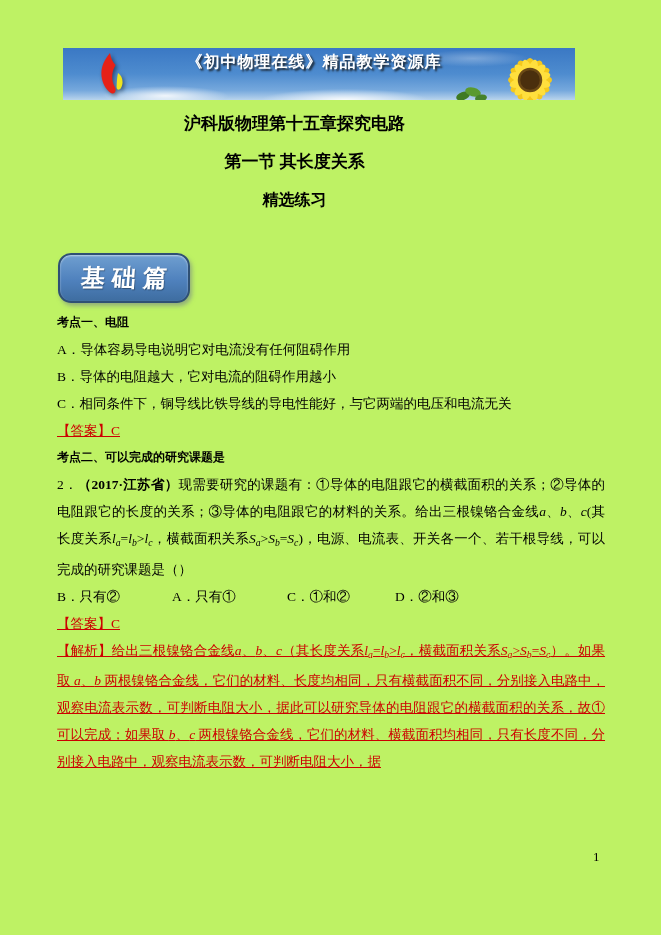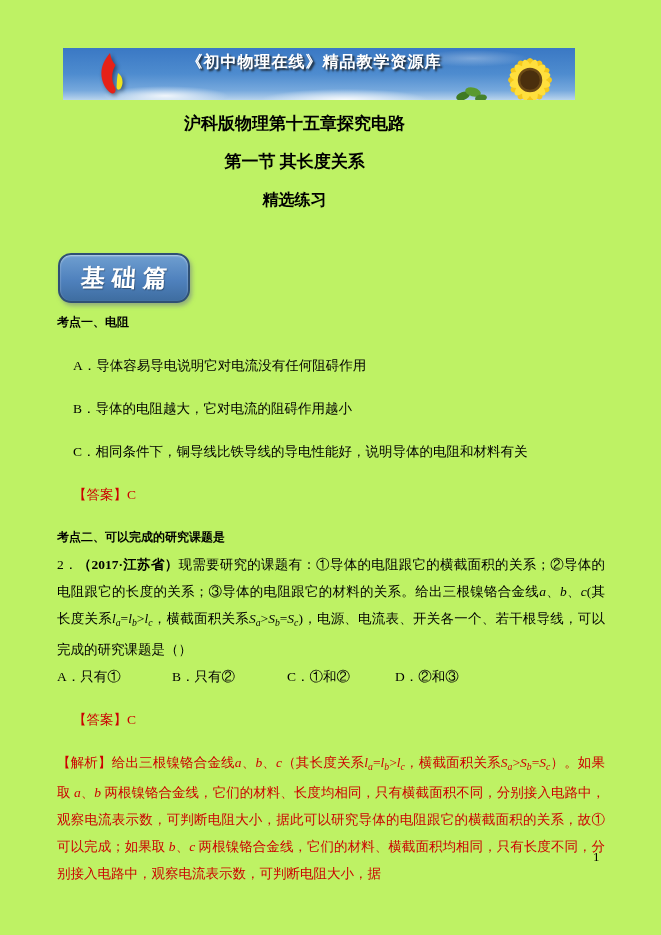--- a/index.html
+++ b/index.html
@@ -62,23 +62,23 @@
   }
   
   .content{
     position:absolute;left:57px;top:309px;width:548px;
     font-size:13.5px;line-height:27px;
   }
   .h-section{
     font-family:"Liberation Sans",sans-serif;
     font-weight:bold;font-size:12px;margin:0;
   }
-  .line{margin:16px;}
+  .line{margin:0;}
   .para{margin:0;text-align:justify;}
-  .red{color:#cc0000;}
+  .red{color:#cc0000;text-decoration:underline;}
   .opt-row{display:flex;margin:0;}
   .opt-row span:nth-child(1){width:115px;}
   .opt-row span:nth-child(2){width:115px;}
   .opt-row span:nth-child(3){width:108px;}
   .seg-b{font-weight:bold;}
   .seg-i{font-style:italic;font-family:"Liberation Serif",serif;}
   .seg-sub{font-style:italic;font-size:0.72em;vertical-align:-0.28em;font-family:"Liberation Serif",serif;}
   
   .page-num{position:absolute;left:593px;top:849px;font-size:13px;}
 </style>
@@ -130,28 +130,28 @@
 
   <div class="badge">
     <span>基础篇</span>
   </div>
 
   <div class="content">
 
     <p class="h-section">考点一、电阻</p>
     <p class="line">A．导体容易导电说明它对电流没有任何阻碍作用</p>
     <p class="line">B．导体的电阻越大，它对电流的阻碍作用越小</p>
-    <p class="line">C．相同条件下，铜导线比铁导线的导电性能好，说明导体的电阻和材料有关</p>
+    <p class="line">C．相同条件下，铜导线比铁导线的导电性能好，与它两端的电压和电流无关</p>
     <p class="line red">【答案】C</p>
 
     <p class="h-section">考点二、可以完成的研究课题是</p>
     <p class="para"><span>2．</span><span class="seg-b">（2017·江苏省）</span><span>现需要研究的课题有：①导体的电阻跟它的横截面积的关系；②导体的电阻跟它的长度的关系；③导体的电阻跟它的材料的关系。给出三根镍铬合金线</span><span class="seg-i">a</span><span>、</span><span class="seg-i">b</span><span>、</span><span class="seg-i">c</span><span>(其长度关系</span><span class="seg-i">l</span><span class="seg-sub">a</span><span>=</span><span class="seg-i">l</span><span class="seg-sub">b</span><span>&gt;</span><span class="seg-i">l</span><span class="seg-sub">c</span><span>，横截面积关系</span><span class="seg-i">S</span><span class="seg-sub">a</span><span>&gt;</span><span class="seg-i">S</span><span class="seg-sub">b</span><span>=</span><span class="seg-i">S</span><span class="seg-sub">c</span><span>)，电源、电流表、开关各一个、若干根导线，可以完成的研究课题是（）</span></p>
     <p class="opt-row">
+      <span>B．只有②</span>
       <span>A．只有①</span>
-      <span>B．只有②</span>
       <span>C．①和②</span>
       <span>D．②和③</span>
     </p>
     <p class="line red">【答案】C</p>
     <p class="para red"><span>【解析】给出三根镍铬合金线</span><span class="seg-i">a</span><span>、</span><span class="seg-i">b</span><span>、</span><span class="seg-i">c</span><span>（其长度关系</span><span class="seg-i">l</span><span class="seg-sub">a</span><span>=</span><span class="seg-i">l</span><span class="seg-sub">b</span><span>&gt;</span><span class="seg-i">l</span><span class="seg-sub">c</span><span>，横截面积关系</span><span class="seg-i">S</span><span class="seg-sub">a</span><span>&gt;</span><span class="seg-i">S</span><span class="seg-sub">b</span><span>=</span><span class="seg-i">S</span><span class="seg-sub">c</span><span>）。如果取 </span><span class="seg-i">a</span><span>、</span><span class="seg-i">b</span><span> 两根镍铬合金线，它们的材料、长度均相同，只有横截面积不同，分别接入电路中，观察电流表示数，可判断电阻大小，据此可以研究导体的电阻跟它的横截面积的关系，故①可以完成；如果取 </span><span class="seg-i">b</span><span>、</span><span class="seg-i">c</span><span> 两根镍铬合金线，它们的材料、横截面积均相同，只有长度不同，分别接入电路中，观察电流表示数，可判断电阻大小，据</span></p>
 
   </div>
 
   <div class="page-num">1</div>
 

